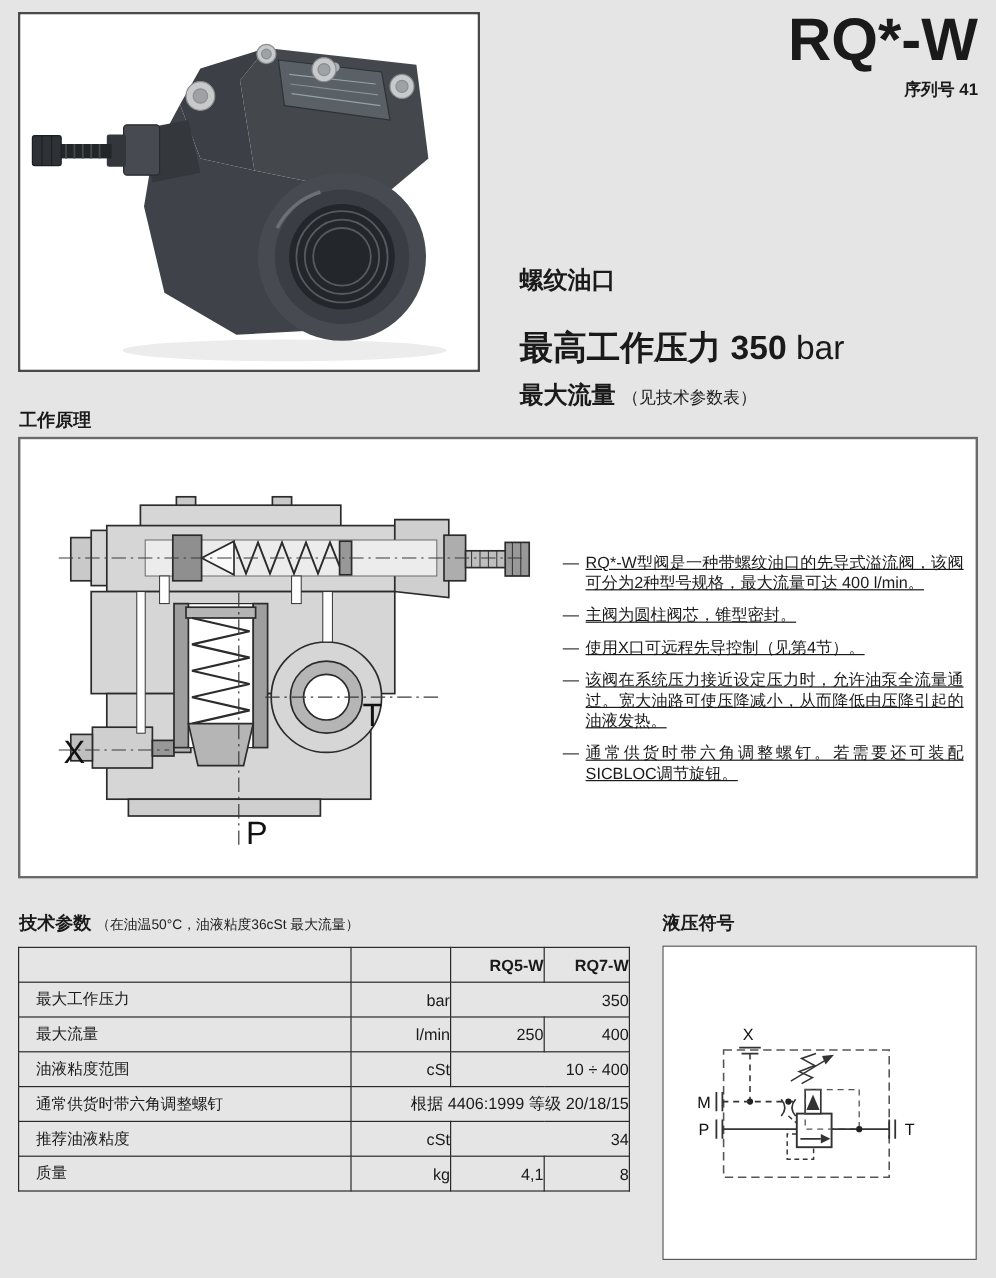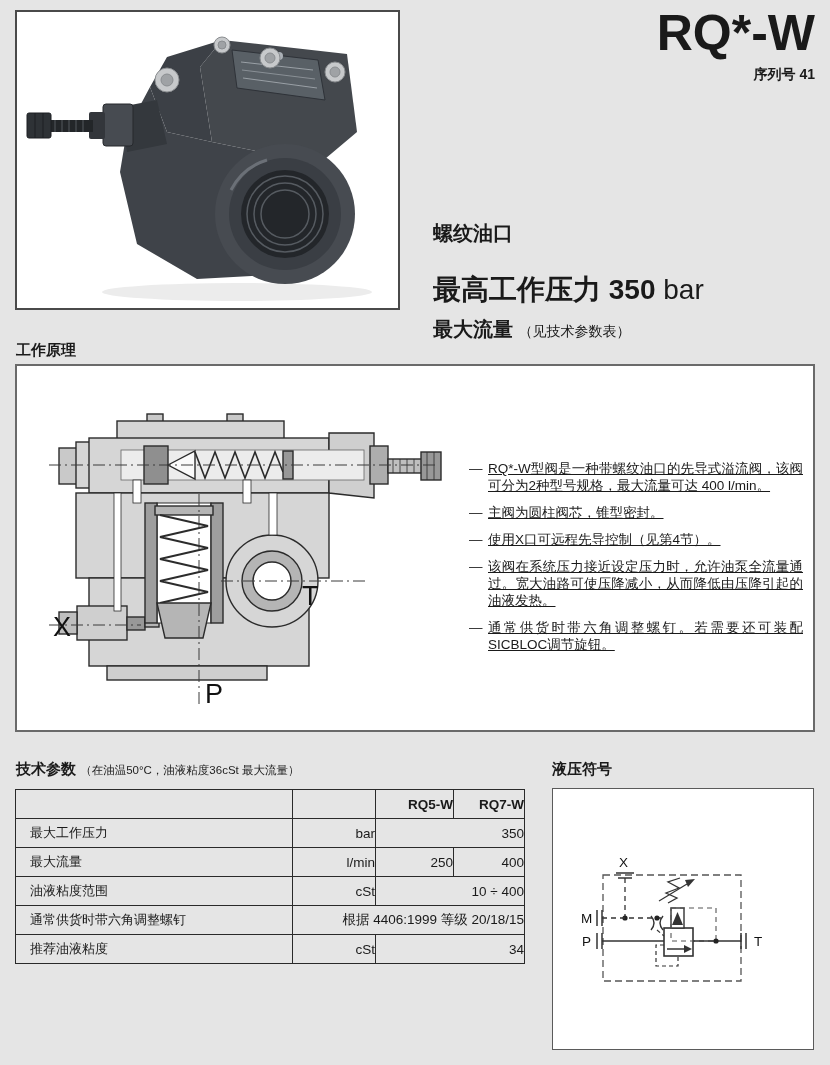--- a/index.html
+++ b/index.html
@@ -260,20 +260,26 @@
     </tr>
     <tr>
       <td class="lbl">通常供货时带六角调整螺钉</td>
       <td class="ctr" colspan="3">根据 4406:1999  等级 20/18/15</td>
     </tr>
     <tr>
       <td class="lbl">推荐油液粘度</td>
       <td class="ctr">cSt</td>
       <td class="ctr" colspan="2">34</td>
     </tr>
+    <tr>
+      <td class="lbl">质量</td>
+      <td class="ctr">kg</td>
+      <td class="ctr">4,1</td>
+      <td class="ctr">8</td>
+    </tr>
   </tbody>
     </table>
 
   <div class="symbol-title">液压符号</div>
   <div class="symbol-box">
     <svg width="259" height="259" viewBox="0 0 259 259">
 
       <rect x="50" y="86" width="138" height="106" fill="none" stroke="#555" stroke-width="1.3" stroke-dasharray="7 4"></rect>
 
       <line x1="63" y1="84" x2="81" y2="84" stroke="#333" stroke-width="1.5"></line>

